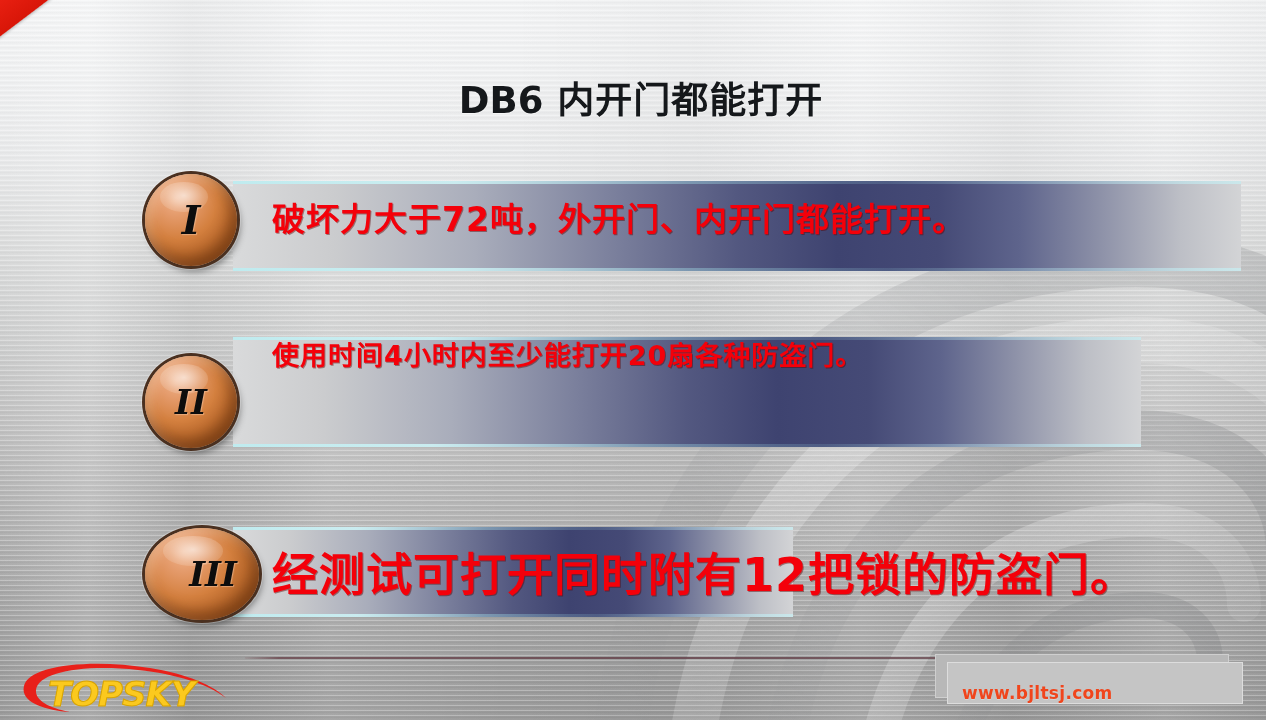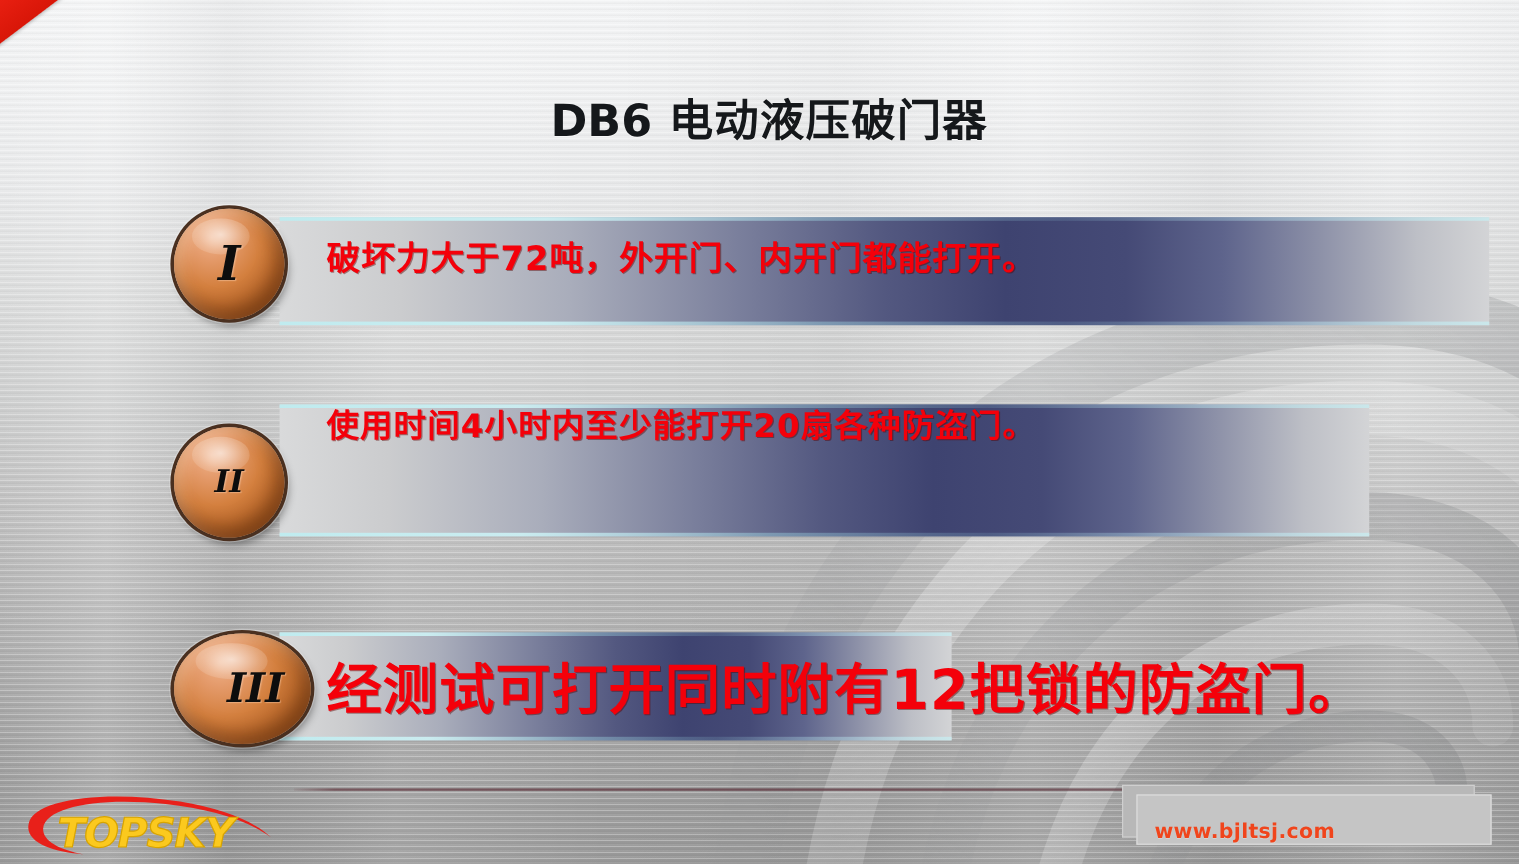--- a/index.html
+++ b/index.html
@@ -208,36 +208,36 @@
     </svg>
   </div>
 
   <div class="ribbon-wrap">
     <div class="ribbon">
       <div class="ribbon-text">反恐处突</div>
     </div>
   </div>
 
   <div class="title">
-    <span class="model">DB6</span><span>&nbsp;</span><span>电动液压破门器</span>
+    <span class="model">DB6</span><span>&nbsp;</span><span>内开门都能打开</span>
   </div>
 
   <div class="row">
     <div class="bar" style="left:233px;top:181px;width:1008px;"></div>
-    <div class="bar-text" style="left:272px;top:198px;width:950px;font-size:28px;">破坏力大于72吨，外开门、内开门都能打开。</div>
+    <div class="bar-text" style="left:272px;top:198px;width:950px;font-size:33px;">破坏力大于72吨，外开门、内开门都能打开。</div>
     <div class="badge" style="left:145px;top:174px;">
       <span class="badge-label" style="font-size:40px;">I</span>
     </div>
   </div>
 
   <div class="row">
     <div class="bar" style="left:233px;top:337px;width:908px;height:110px;"></div>
     <div class="bar-text" style="left:272px;top:338px;width:960px;font-size:27px;">使用时间4小时内至少能打开20扇各种防盗门。</div>
     <div class="badge" style="left:145px;top:356px;">
-      <span class="badge-label" style="font-size:26px;">II</span>
+      <span class="badge-label" style="font-size:34px;">II</span>
     </div>
   </div>
 
   <div class="row">
     <div class="bar" style="left:233px;top:527px;width:560px;"></div>
     <div class="bar-text" style="left:272px;top:545px;width:950px;font-size:46px;">经测试可打开同时附有12把锁的防盗门。</div>
     <div class="badge" style="left:145px;top:528px;padding-left:22px;">
       <span class="badge-label" style="font-size:34px;">III</span>
     </div>
   </div>

